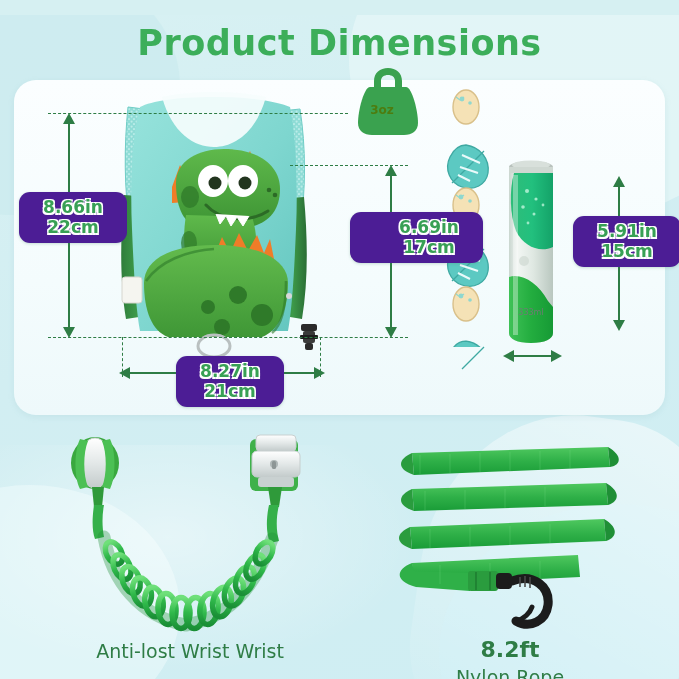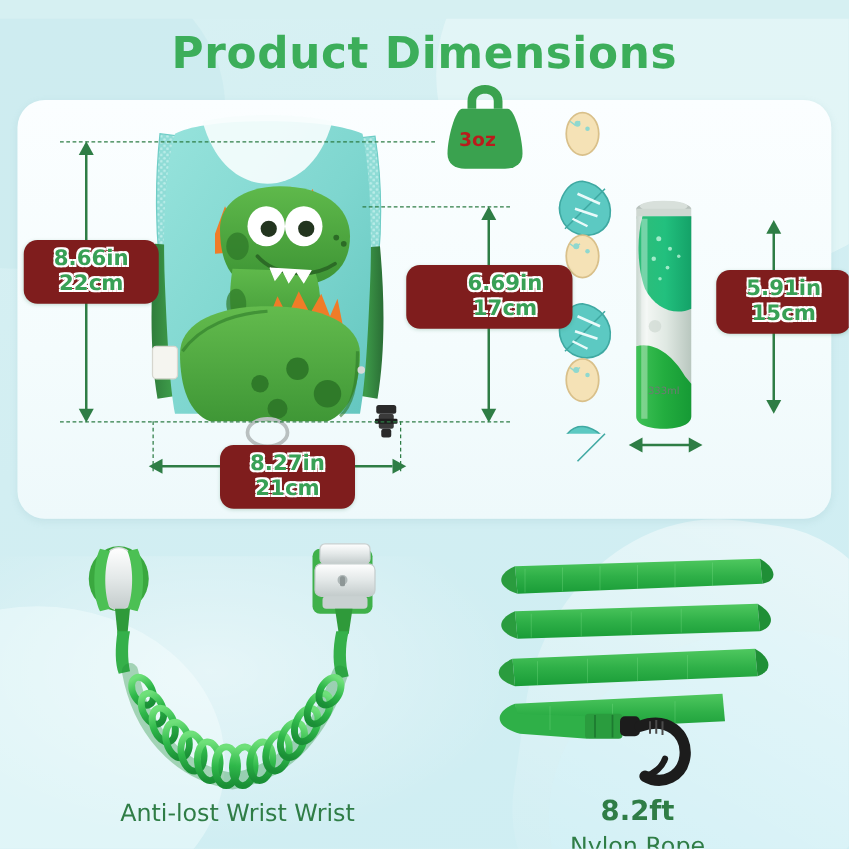--- a/index.html
+++ b/index.html
@@ -33,21 +33,21 @@
 
   
   .panel{
     position:absolute;left:14px;top:65px;width:651px;height:335px;
     background:linear-gradient(180deg,#fbfeff 0%,#f4fcfd 60%,#eef9fb 100%);
     border-radius:22px;box-shadow:0 2px 6px rgba(120,170,180,.14);
   }
 
   
   .badge{
-    position:absolute;background:#7f1d1d;border-radius:11px;
+    position:absolute;background:#4c1d95;border-radius:11px;
     color:#fff;text-align:center;line-height:1.12;
     padding:6px 9px;font-weight:bold;font-size:17px;
     -webkit-text-stroke:0px;
     text-shadow:
       1.5px 1.5px 0 #ffffff, -1.5px 1.5px 0 #ffffff,
       1.5px -1.5px 0 #ffffff, -1.5px -1.5px 0 #ffffff,
       0 0 0 #fff;
     box-shadow:0 1px 3px rgba(60,130,90,.25);
   }
   .badge span{display:block;color:#38a055;}
@@ -61,21 +61,21 @@
   .arrow{position:absolute;width:0;height:0;}
   .arrow.up{border-left:6px solid transparent;border-right:6px solid transparent;border-bottom:11px solid #2e7d45;}
   .arrow.down{border-left:6px solid transparent;border-right:6px solid transparent;border-top:11px solid #2e7d45;}
   .arrow.left{border-top:6px solid transparent;border-bottom:6px solid transparent;border-right:11px solid #2e7d45;}
   .arrow.right{border-top:6px solid transparent;border-bottom:6px solid transparent;border-left:11px solid #2e7d45;}
 
   
   .weight{position:absolute;left:356px;top:62px;width:52px;height:58px;}
   .weight .wtext{
     position:absolute;left:0;top:26px;width:52px;text-align:center;
-    color:#b91c1c;font-weight:bold;font-size:15px;
+    color:#4d7c0f;font-weight:bold;font-size:12px;
   }
 
   
   .caption{position:absolute;text-align:center;color:#2f7d46;line-height:1.35;}
   .caption .c1{font-size:19px;}
   .caption .c1 b{font-weight:bold;font-size:21px;}
   .caption .c2{font-size:19px;}
   .caption .big{font-weight:bold;font-size:22px;display:block;}
 </style>
 </head>
@@ -391,21 +391,21 @@
   <div class="arrow up" style="left:63px;top:98px;"></div>
   <div class="arrow down" style="left:63px;top:312px;"></div>
   <div class="badge" style="left:19px;top:177px;width:90px;">
     <span class="l1">8.66in</span>
     <span>22cm</span>
   </div>
 
   <div class="dim-v" style="left:390px;top:156px;height:160px;"></div>
   <div class="arrow up" style="left:385px;top:150px;"></div>
   <div class="arrow down" style="left:385px;top:312px;"></div>
-  <div class="badge" style="left:325px;top:197px;width:90px;padding-left:34px;">
+  <div class="badge" style="left:350px;top:197px;width:90px;padding-left:34px;">
     <span class="l1">6.69in</span>
     <span>17cm</span>
   </div>
 
   <div class="dim-h" style="left:128px;top:357px;width:186px;"></div>
   <div class="arrow left" style="left:119px;top:352px;"></div>
   <div class="arrow right" style="left:314px;top:352px;"></div>
   <div class="badge" style="left:176px;top:341px;width:90px;">
     <span class="l1">8.27in</span>
     <span>21cm</span>

